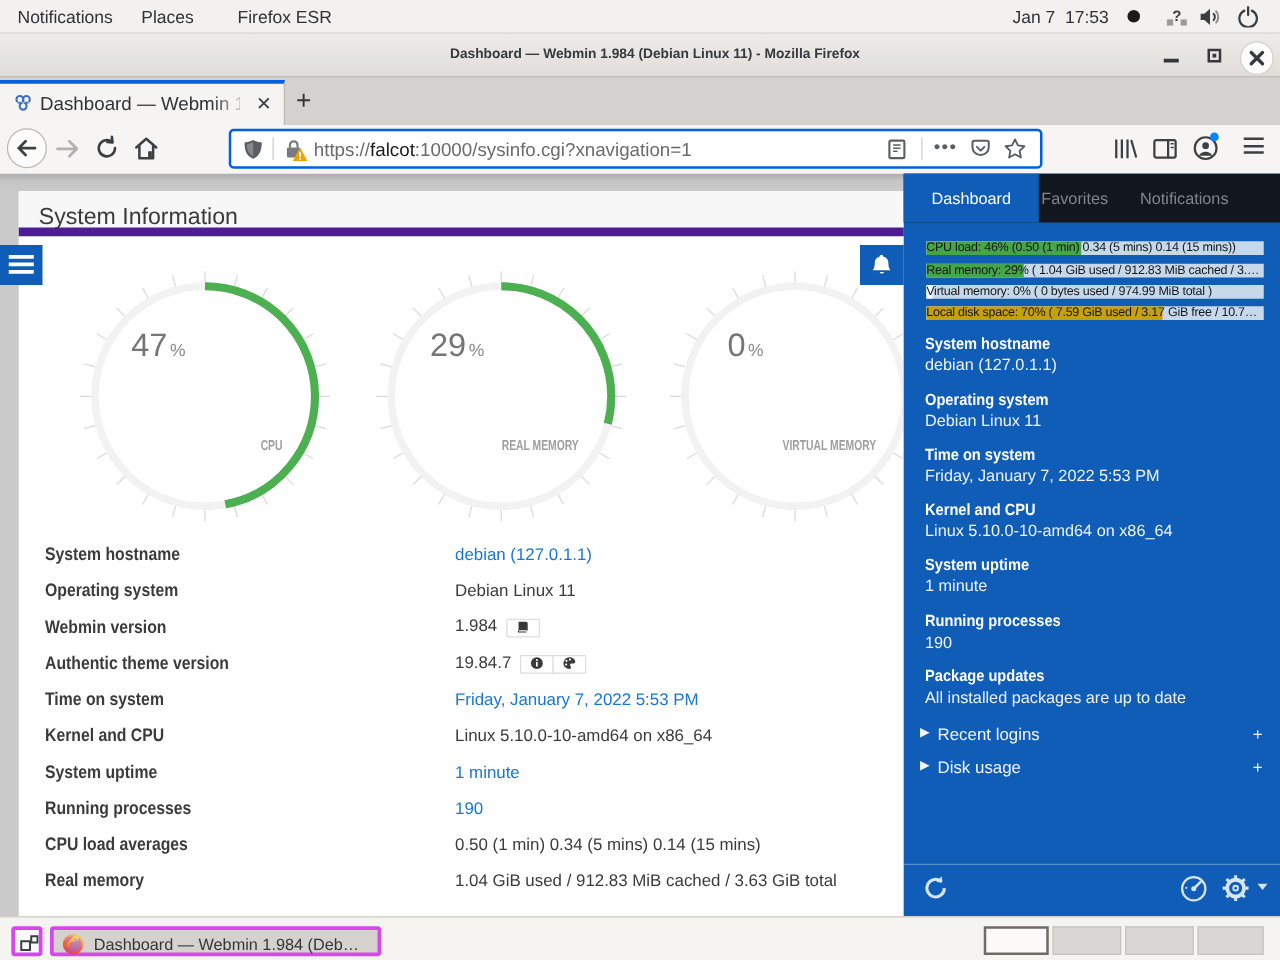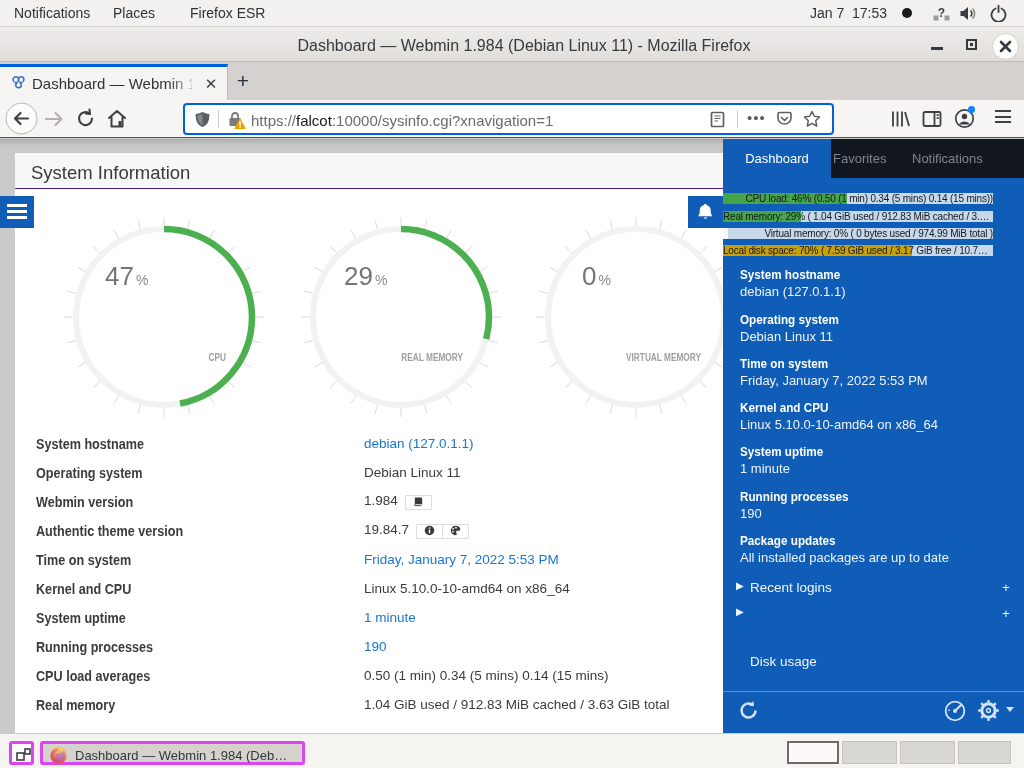--- a/index.html
+++ b/index.html
@@ -6,39 +6,39 @@
 html,body { width:1024px; height:768px; overflow:hidden; }
 body { font-family:"Liberation Sans", sans-serif; position:relative; background:#cacaca; }
 .abs { position:absolute; }
 
 
 #topbar { left:0; top:0; width:1024px; height:27px; background:#f2f1ef; border-bottom:1px solid #d6d2cd; color:#2f3236; font-size:14px; }
 #topbar .item { position:absolute; top:5px; }
 
 
 #titlebar { left:0; top:27px; width:1024px; height:35px; background:linear-gradient(#eeecea,#e0ddd9); border-bottom:1px solid #bfbbb6; }
-#titlebar .title { position:absolute; left:0; right:0; top:10px; text-align:center; font-weight:normal; font-size:16px; color:#36393d;padding-left:24px; }
+#titlebar .title { position:absolute; left:0; right:0; top:10px; text-align:center; font-weight:bold; font-size:11px; color:#36393d;padding-left:24px; }
 
 
 #tabbar { left:0; top:62px; width:1024px; height:38px; background:#d4d1ce; }
 #tab1 { position:absolute; left:0; top:2px; width:228px; height:36px; background:#f5f4f2; border-top:3px solid #0061e0; border-right:1px solid #bdb9b4; }
 #tab1 .tabtext { position:absolute; left:32px; top:8px; font-size:15px; color:#2f3338; white-space:nowrap; width:160px; overflow:hidden; }
 #tab1 .fade { position:absolute; right:28px; top:3px; width:30px; height:30px; background:linear-gradient(90deg, rgba(245,244,242,0), #f5f4f2); }
 .tabclose { position:absolute; right:8px; top:9px; width:16px; height:16px; font-size:15px; color:#3c4046; text-align:center; line-height:16px; }
 #newtab { position:absolute; left:233px; top:9px; width:20px; height:20px; font-size:21px; color:#2f3338; text-align:center; line-height:19px; }
 
 
-#navbar { left:0; top:100px; width:1024px; height:38px; background:#f6f5f3; border-bottom:1px solid #0f766e; }
+#navbar { left:0; top:100px; width:1024px; height:52px; background:#f6f5f3; border-bottom:1px solid #0f766e; }
 #urlbar { position:absolute; left:183px; top:3px; width:651px; height:32px; background:#fff; border:2px solid #0061e0; border-radius:4px; }
 #urltext { position:absolute; left:66px; top:7px; font-size:15px; color:#6b6b6b; white-space:nowrap; }
 #urltext b { color:#1a1a1a; font-weight:normal; }
 
 
 #panel { left:15px; top:153px; width:708px; height:580px; background:#ffffff; }
-#panelhead { position:absolute; left:0; top:0; width:708px; height:36px; background:#f7f7f7; border-bottom:1px solid #4c1d95; }
+#panelhead { position:absolute; left:0; top:0; width:708px; height:36px; background:#f7f7f7; border-bottom:7px solid #4c1d95; }
 #panelhead span { position:absolute; left:16px; top:9px; font-size:18.5px; color:#3a3a3a; }
 #hamburger { left:0; top:196px; width:34px; height:32px; background:#0f5db6; z-index:5; }
 #hamburger i { position:absolute; left:7px; width:20px; height:3px; background:#fff; }
 #hamburger i.b1{top:8px;} #hamburger i.b2{top:14px;} #hamburger i.b3{top:20px;}
 #bellbox { left:688px; top:196px; width:35px; height:32px; background:#0f5db6; z-index:5; }
 
 .pct { position:absolute; font-size:26px; color:#757575; line-height:26px; }
 .pct span { font-size:14px; color:#8a8a8a; margin-left:2px; }
 .glabel { position:absolute; width:200px; text-align:right; font-size:11.5px; font-weight:bold; color:#9e9e9e; transform:scaleX(0.72); transform-origin:100% 50%; }
 
@@ -47,21 +47,21 @@
 table#info td.l { padding-left:21px; font-weight:bold; width:349px; font-size:14.5px; }
 table#info td.l b { display:inline-block; transform:scaleX(0.87); transform-origin:0 50%; font-weight:bold; white-space:nowrap; }
 table#info a { color:#1976d2; text-decoration:none; }
 .minibtn { display:inline-block; width:27px; height:15px; border:1px solid #ddd; border-radius:1px; background:#fff; text-align:center; line-height:11px; vertical-align:-2px; margin-left:7px; color:#333; }
 
 
 #sidebar { left:723px; top:139px; width:301px; height:594px; background:#0f5db6; color:#fff; }
 #sidetabs { position:absolute; left:0; top:0; width:301px; height:39px; background:#12171d; }
 #sidetab-active { position:absolute; left:0; top:0; width:108px; height:39px; background:#0f5db6; color:#fff; font-size:13px; text-align:center; line-height:39px; }
 .sidetab { position:absolute; top:0; height:39px; line-height:39px; font-size:13px; color:#80868e; }
-.pbar { position:absolute; left:0; width:270px; height:11px; background:#c7d8eb; overflow:hidden; white-space:nowrap; font-size:10px; letter-spacing:-0.2px; line-height:11px; color:#15181b; text-align:right; }
+.pbar { position:absolute; left:18px; width:270px; height:11px; background:#c7d8eb; overflow:hidden; white-space:nowrap; font-size:10px; letter-spacing:-0.2px; line-height:11px; color:#15181b; text-align:left; }
 .pfill { position:absolute; left:0; top:0; height:11px; }
 .ptext { position:relative; overflow:hidden; text-overflow:ellipsis; }
 .shead { position:absolute; left:17px; font-weight:bold; font-size:13px; color:#ffffff; transform:scaleX(0.9); transform-origin:0 50%; }
 .sval { position:absolute; left:17px; font-size:13px; color:#eef3f9; }
 .srow { position:absolute; left:0; width:301px; font-size:13.5px; color:#f2f6fb; }
 #sfoot { position:absolute; left:0; top:552px; width:301px; border-top:1px solid rgba(255,255,255,0.3); height:40px; }
 
 
 #taskbar { left:0; top:733px; width:1024px; height:35px; background:#f5f4f1; border-top:1px solid #cfcbc6; z-index:10; }
 .tbtn { position:absolute; top:7px; height:24px; border:3px solid #d946ef; border-radius:3px; }
@@ -400,21 +400,21 @@
   <div class="shead" style="top:394px;">Package updates</div>
   <div class="sval" style="top:411px;">All installed packages are up to date</div>
 
   <div class="srow" style="top:441px;">
       <span style="position:absolute;left:13px;font-size:10px;">▶</span>
       <span style="position:absolute;left:27px;">Recent logins</span>
       <span style="position:absolute;right:14px;">+</span>
     </div>
   <div class="srow" style="top:467px;">
       <span style="position:absolute;left:13px;font-size:10px;">▶</span>
-      <span style="position:absolute;left:27px;margin-top:48px;">Disk usage</span>
+      <span style="position:absolute;left:27px;">Disk usage</span>
       <span style="position:absolute;right:14px;">+</span>
     </div>
 
   <div id="sfoot">
     <svg style="position:absolute;left:15px;top:8px;" width="21" height="21" viewBox="0 0 21 21">
       <path d="M17.5 10.5 A 7 7 0 1 1 15.2 5.3" stroke="#d6e4f5" stroke-width="2.4" fill="none"></path>
       <path d="M15.5 1 L15.8 6 L11 5.6 Z" fill="#d6e4f5"></path>
     </svg>
     <svg style="position:absolute;left:221px;top:8px;" width="22" height="22" viewBox="0 0 22 22">
       <circle cx="11" cy="11" r="9.3" stroke="#d6e4f5" stroke-width="1.8" fill="none"></circle>

